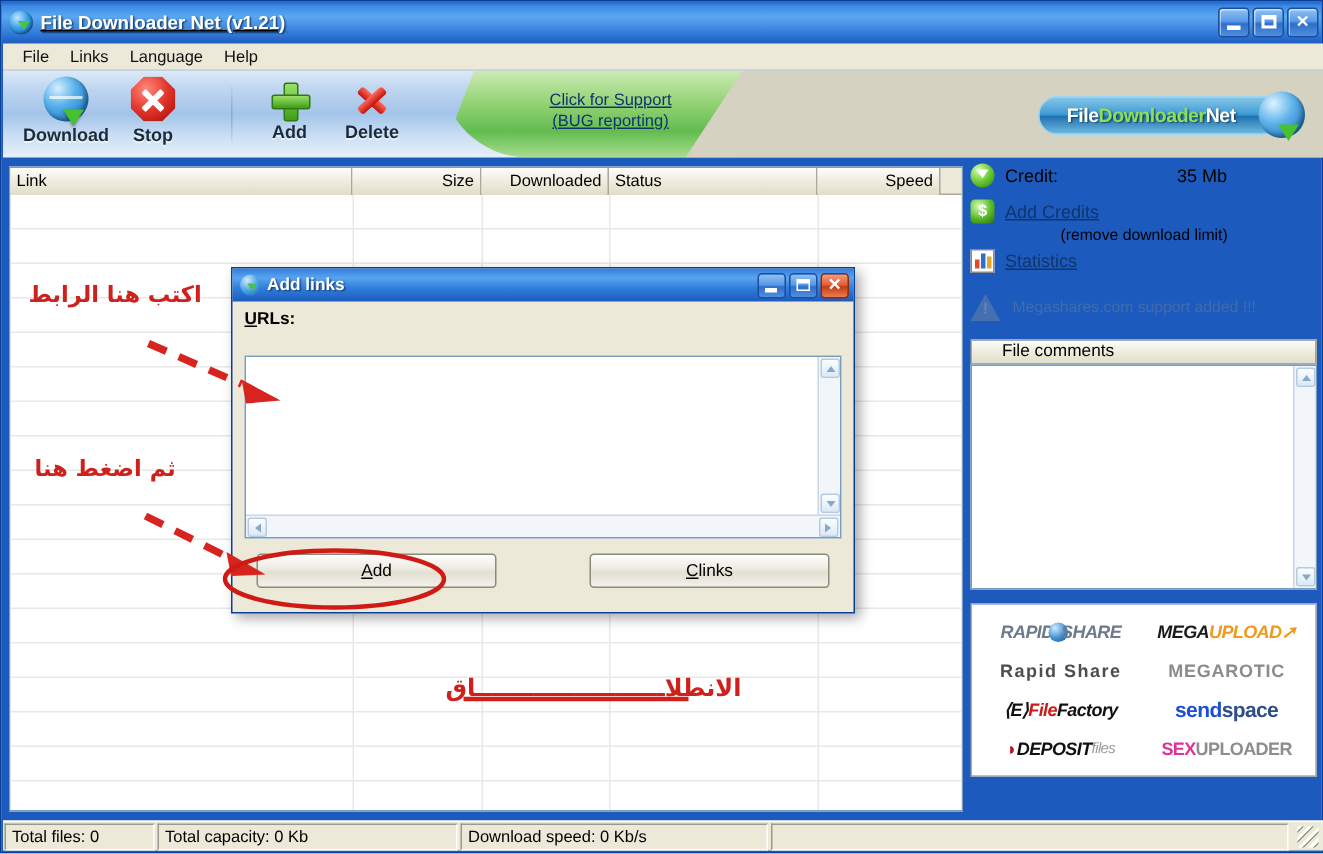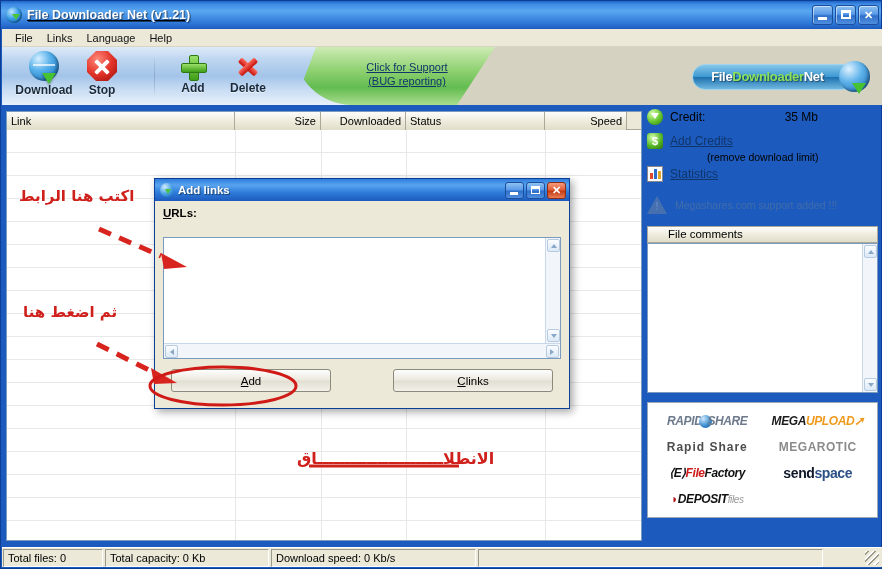--- a/index.html
+++ b/index.html
@@ -185,21 +185,21 @@
     text-shadow:1px 1px 1px rgba(0,0,0,.4);
   }
   #services-grid{display:grid;grid-template-columns:1fr 1fr;gap:6px 4px;padding:8px 6px;background:#fff;}
   .svc{height:20px;display:flex;align-items:center;justify-content:center;font-size:12px;font-weight:bold;font-style:italic;letter-spacing:-.4px;}
   .svc.rs{color:#6d7a8c;}
   .svc.rs .globe{width:13px;height:13px;border-radius:50%;background:radial-gradient(circle at 33% 28%,#cfe9ff,#3f8fd0 55%,#12559c);margin:0 -5px 0 -3px;}
   .svc.mu{color:#1b1b1b;} .svc.mu .u{color:#ef9a1c;}
   .svc.rs2{color:#4d4d4d;letter-spacing:1px;font-style:normal;}
   .svc.mr{color:#8b8b8b;font-style:normal;letter-spacing:.5px;}
   .svc.ff{color:#111;font-style:italic;} .svc.ff .f{color:#cf1a1a;}
-  .svc.ss{font-style:normal;font-size:14px;} .svc.ss .a{color:#0f172a;} .svc.ss .b{color:#2b4f86;}
+  .svc.ss{font-style:normal;font-size:14px;} .svc.ss .a{color:#1d4ed8;} .svc.ss .b{color:#2b4f86;}
   .svc.dp{color:#111;} .svc.dp .c{color:#b3161b;} .svc.dp .f{color:#9a9a9a;font-weight:normal;font-size:10px;}
   .svc.sx{font-style:normal;} .svc.sx .a{color:#e0309a;} .svc.sx .b{color:#8d8d8d;}
 
   
   #statusbar{
     position:absolute;left:1px;bottom:1px;width:880px;height:20px;
     background:#ece9d8;display:flex;align-items:center;border-top:1px solid #fff;
   }
   #statusbar .cell{height:18px;line-height:17px;font-size:11px;padding-left:4px;
     border:1px solid; border-color:#9a9a8c #fff #fff #9a9a8c; margin:0 1px;}
@@ -400,27 +400,31 @@
           </div>
         <div class="svc mu">MEGA<span class="u">UPLOAD</span> <span style="color:#ef9a1c">➚</span></div>
         <div class="svc rs2">Rapid Share</div>
         <div class="svc mr">MEGAROTIC</div>
         <div class="svc ff">⟨E⟩<span class="f">File</span>Factory</div>
         <div class="svc ss">
             <span class="a">send</span>
             <span class="b">space</span>
           </div>
         <div class="svc dp"><span class="c">◗</span>DEPOSIT<span class="f">files</span></div>
+        <div class="svc sx">
+            <span class="a">SEX</span>
+            <span class="b">UPLOADER</span>
+          </div>
       </div>
     </div>
   </div>
 
   <div id="statusbar">
     <div class="cell" style="width:100px">Total files: 0</div>
-    <div class="cell" style="width:164px">Total capacity: 0 Kb</div>
+    <div class="cell" style="width:200px">Total capacity: 0 Kb</div>
     <div class="cell" style="width:205px">Download speed: 0 Kb/s</div>
     <div class="cell" style="width:345px"></div>
     <div class="grip"></div>
   </div>
 
   <div id="dialog">
     <div id="dlg-title">
       <div class="ico"></div>
       <div class="t">Add links</div>
       <div class="ctrls">

